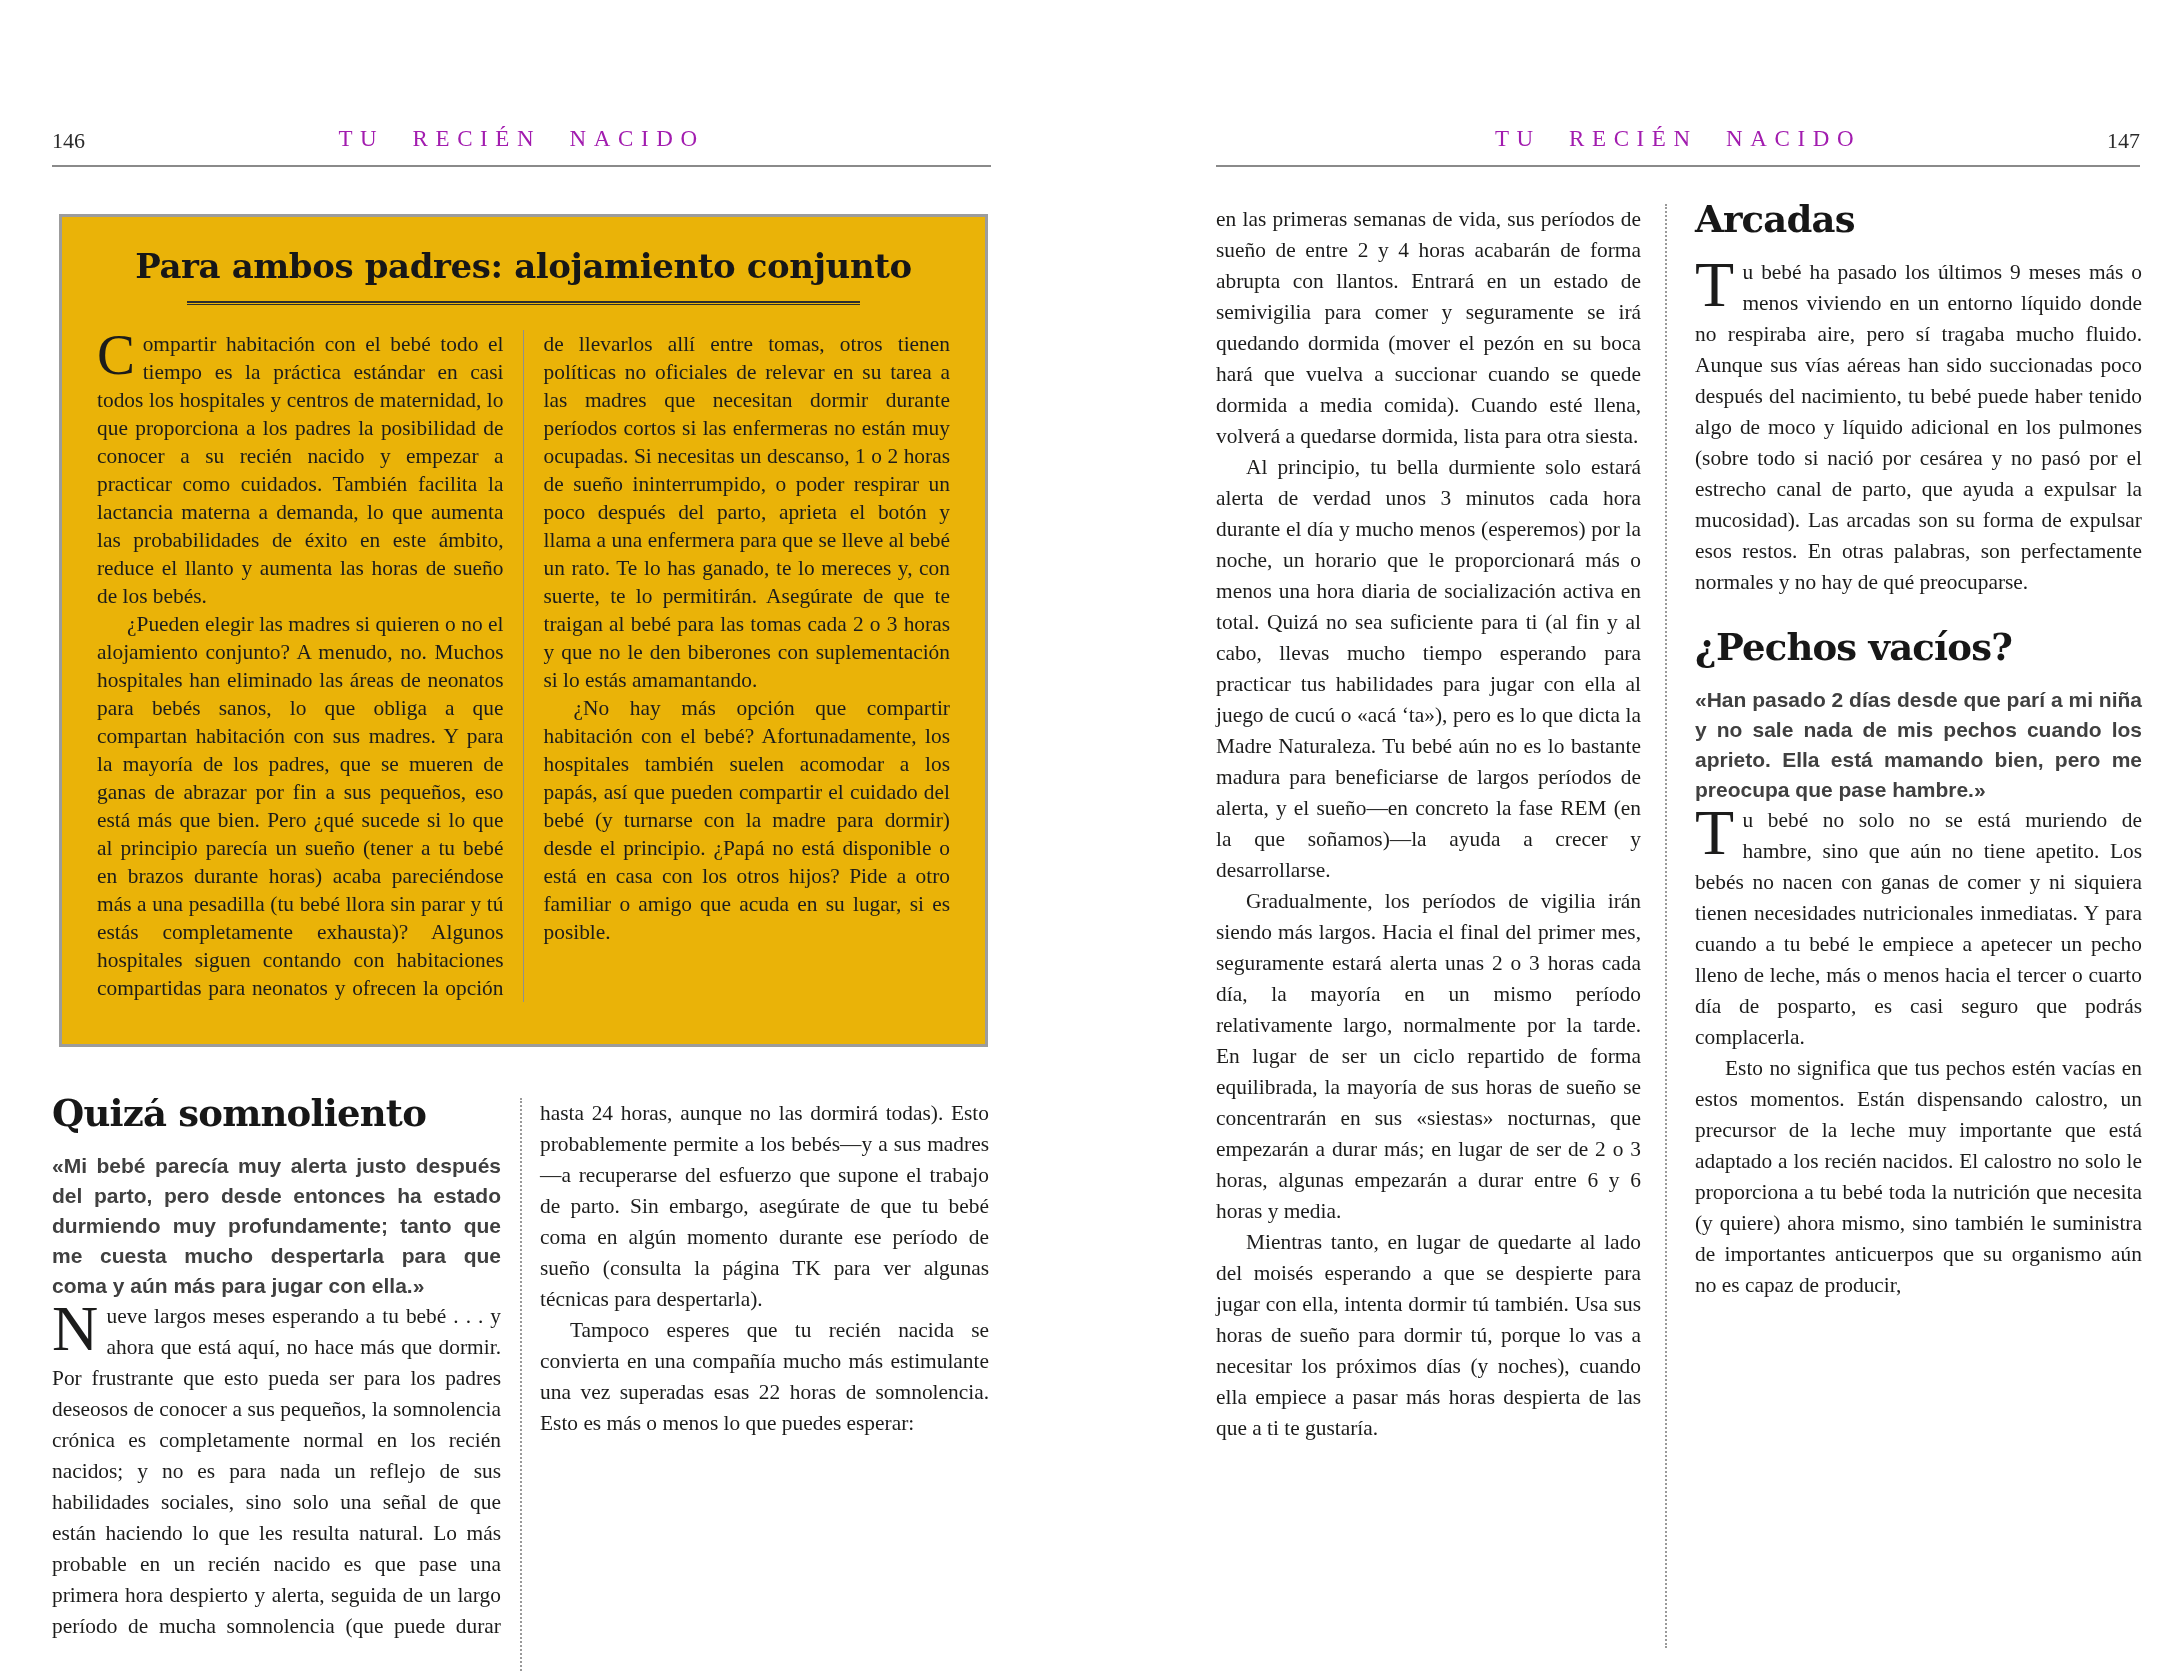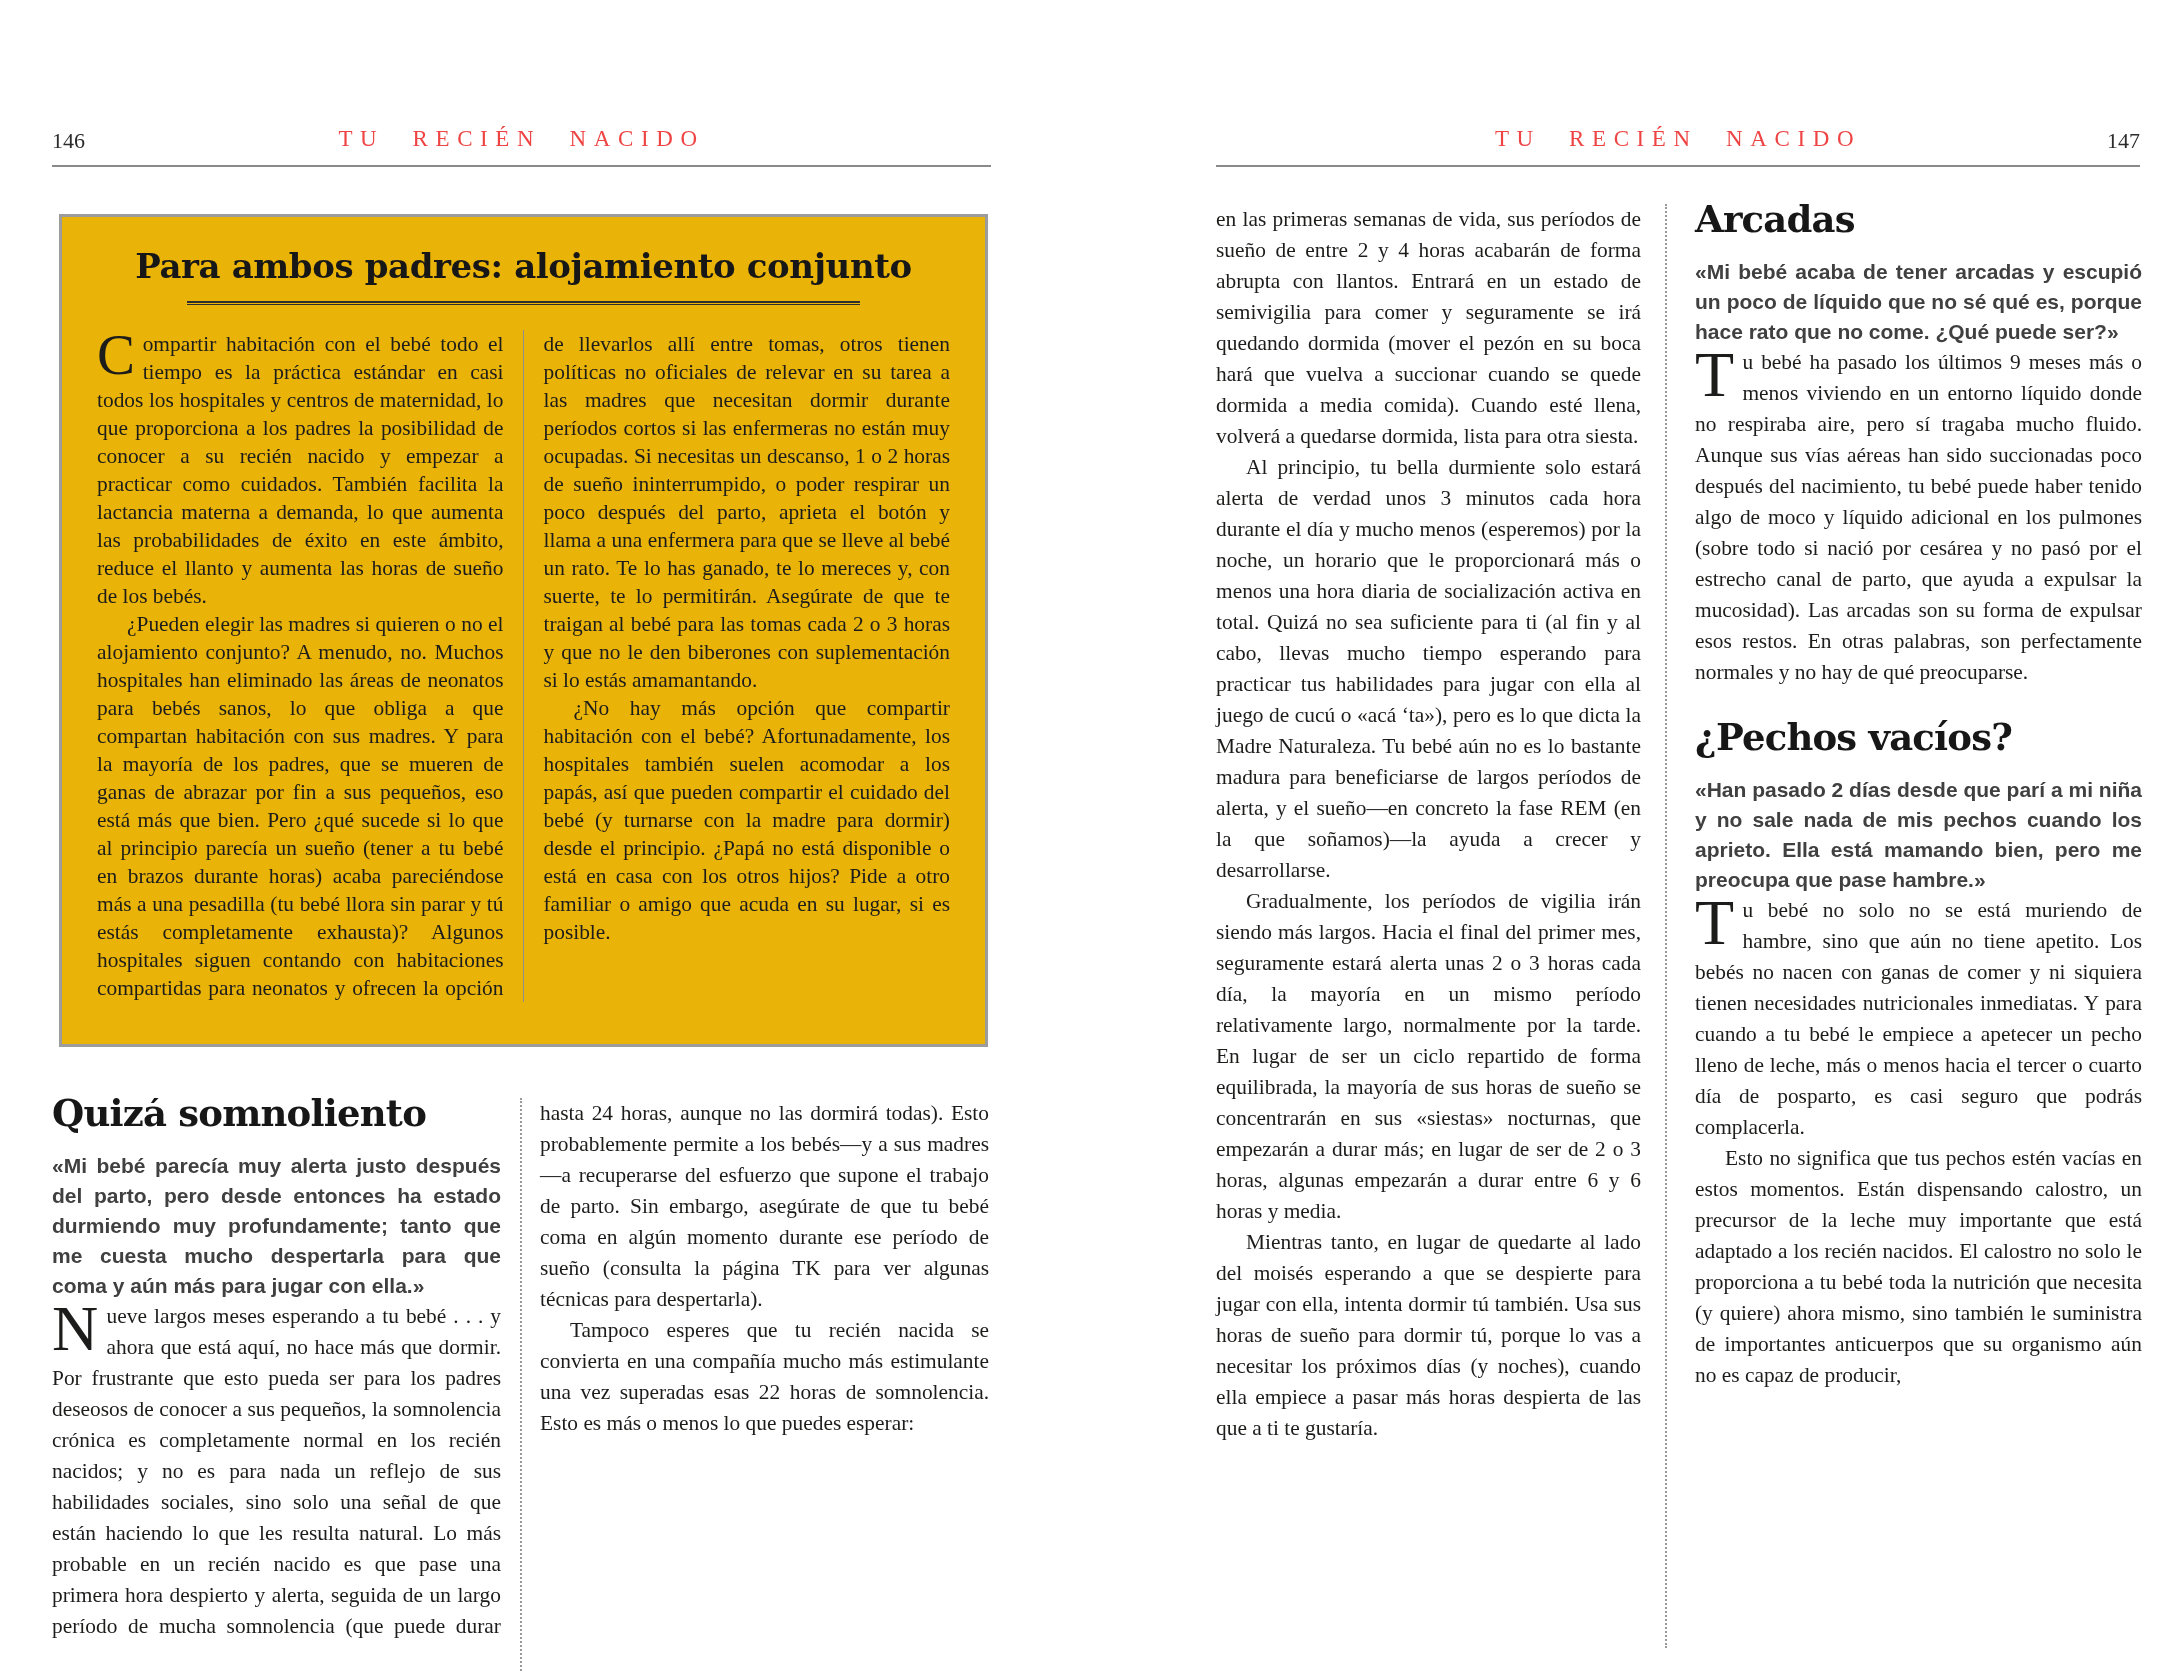--- a/index.html
+++ b/index.html
@@ -4,21 +4,21 @@
 <style>
   html,body{margin:0;padding:0;}
   body{
     width:2183px;height:1679px;position:relative;background:#ffffff;
     font-family:"Liberation Serif",serif;color:#1c1c1b;
     -webkit-font-smoothing:antialiased;
   }
   .running-header{position:absolute;top:126px;height:34px;}
   .running-header .head{
     position:absolute;left:0;right:0;text-align:center;
-    font-size:23px;letter-spacing:7.6px;word-spacing:15px;color:#ef4444;
+    font-size:23px;letter-spacing:7.6px;word-spacing:15px;color:#a21caf;
   }
   .running-header .pagenum{position:absolute;top:1.7px;font-size:22px;color:#2b2b2b;text-align:center;}
   .head-rule{position:absolute;border-top:2.5px solid #8a8a8a;}
 
   
   .feature-box{
     position:absolute;left:59px;top:214px;width:929px;height:833px;
     border:3.4px solid #9c9c9c;box-sizing:border-box;padding:28.6px 35px 0 35px;
     background:#eab308;
   }
@@ -112,21 +112,20 @@
   <p>en las primeras semanas de vida, sus períodos de sueño de entre 2 y 4 horas acabarán de forma abrupta con llantos. Entrará en un estado de semivigilia para comer y seguramente se irá quedando dormida (mover el pezón en su boca hará que vuelva a succionar cuando se quede dormida a media comida). Cuando esté llena, volverá a quedarse dormida, lista para otra siesta.</p>
   <p class="indent">Al principio, tu bella durmiente solo estará alerta de verdad unos 3 minutos cada hora durante el día y mucho menos (esperemos) por la noche, un horario que le proporcionará más o menos una hora diaria de socialización activa en total. Quizá no sea suficiente para ti (al fin y al cabo, llevas mucho tiempo esperando para practicar tus habilidades para jugar con ella al juego de cucú o «acá ‘ta»), pero es lo que dicta la Madre Naturaleza. Tu bebé aún no es lo bastante madura para beneficiarse de largos períodos de alerta, y el sueño—en concreto la fase REM (en la que soñamos)—la ayuda a crecer y desarrollarse.</p>
   <p class="indent">Gradualmente, los períodos de vigilia irán siendo más largos. Hacia el final del primer mes, seguramente estará alerta unas 2 o 3 horas cada día, la mayoría en un mismo período relativamente largo, normalmente por la tarde. En lugar de ser un ciclo repartido de forma equilibrada, la mayoría de sus horas de sueño se concentrarán en sus «siestas» nocturnas, que empezarán a durar más; en lugar de ser de 2 o 3 horas, algunas empezarán a durar entre 6 y 6 horas y media.</p>
   <p class="indent">Mientras tanto, en lugar de quedarte al lado del moisés esperando a que se despierte para jugar con ella, intenta dormir tú también. Usa sus horas de sueño para dormir tú, porque lo vas a necesitar los próximos días (y noches), cuando ella empiece a pasar más horas despierta de las que a ti te gustaría.</p>
 </div>
 
 <div class="right-divider"></div>
 
 <div class="right-col2 copy">
   <h2 class="section-heading">Arcadas</h2>
-  <p class="quote">«Mi bebé acaba de tener arcadas y escupió un poco de líquido que no sé qué es, porque hace rato que no come. ¿Qué puede ser?»</p>
   <p><span class="dropcap">T</span><span>u bebé ha pasado los últimos 9 meses más o menos viviendo en un entorno líquido donde no respiraba aire, pero sí tragaba mucho fluido. Aunque sus vías aéreas han sido succionadas poco después del nacimiento, tu bebé puede haber tenido algo de moco y líquido adicional en los pulmones (sobre todo si nació por cesárea y no pasó por el estrecho canal de parto, que ayuda a expulsar la mucosidad). Las arcadas son su forma de expulsar esos restos. En otras palabras, son perfectamente normales y no hay de qué preocuparse.</span></p>
 
   <h2 class="section-heading heading-gap">¿Pechos vacíos?</h2>
   <p class="quote">«Han pasado 2 días desde que parí a mi niña y no sale nada de mis pechos cuando los aprieto. Ella está mamando bien, pero me preocupa que pase hambre.»</p>
   <p><span class="dropcap">T</span><span>u bebé no solo no se está muriendo de hambre, sino que aún no tiene apetito. Los bebés no nacen con ganas de comer y ni siquiera tienen necesidades nutricionales inmediatas. Y para cuando a tu bebé le empiece a apetecer un pecho lleno de leche, más o menos hacia el tercer o cuarto día de posparto, es casi seguro que podrás complacerla.</span></p>
   <p class="indent">Esto no significa que tus pechos estén vacías en estos momentos. Están dispensando calostro, un precursor de la leche muy importante que está adaptado a los recién nacidos. El calostro no solo le proporciona a tu bebé toda la nutrición que necesita (y quiere) ahora mismo, sino también le suministra de importantes anticuerpos que su organismo aún no es capaz de producir,</p>
 </div>
 
 
 </body></html>

